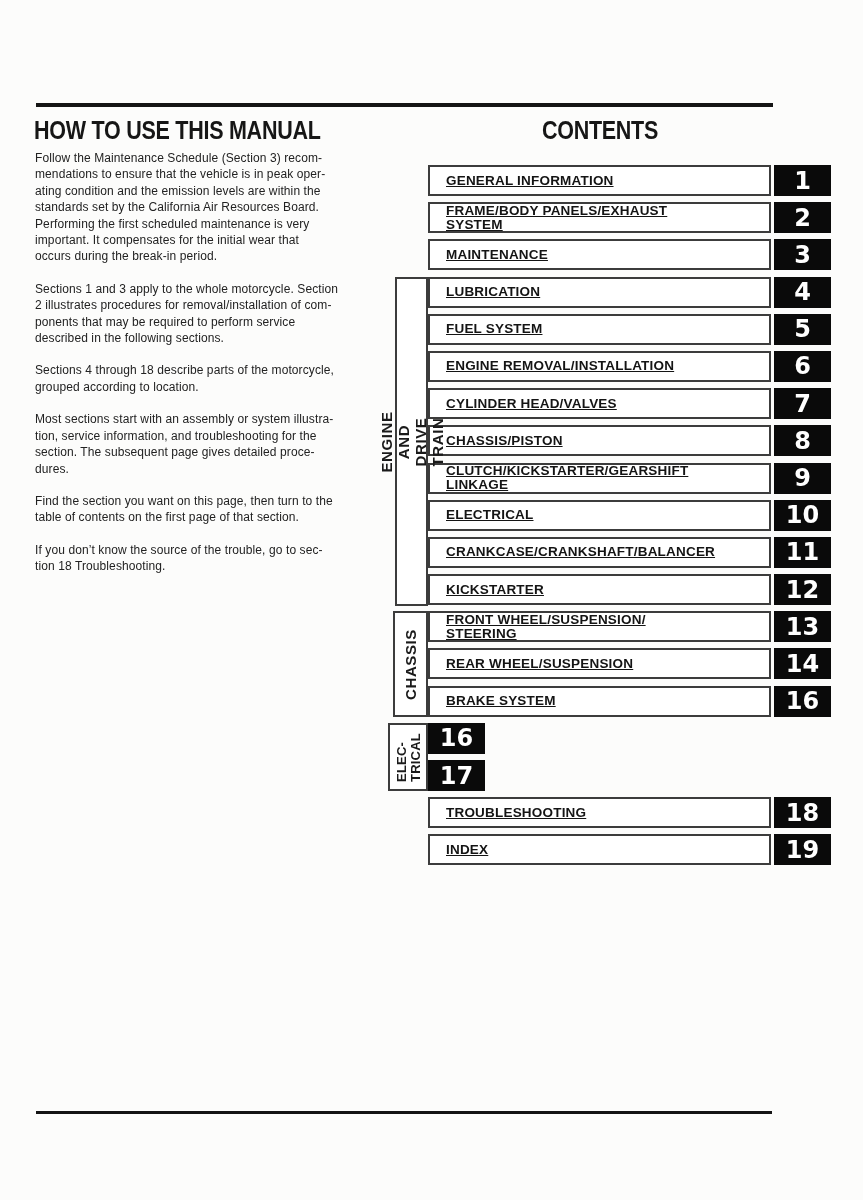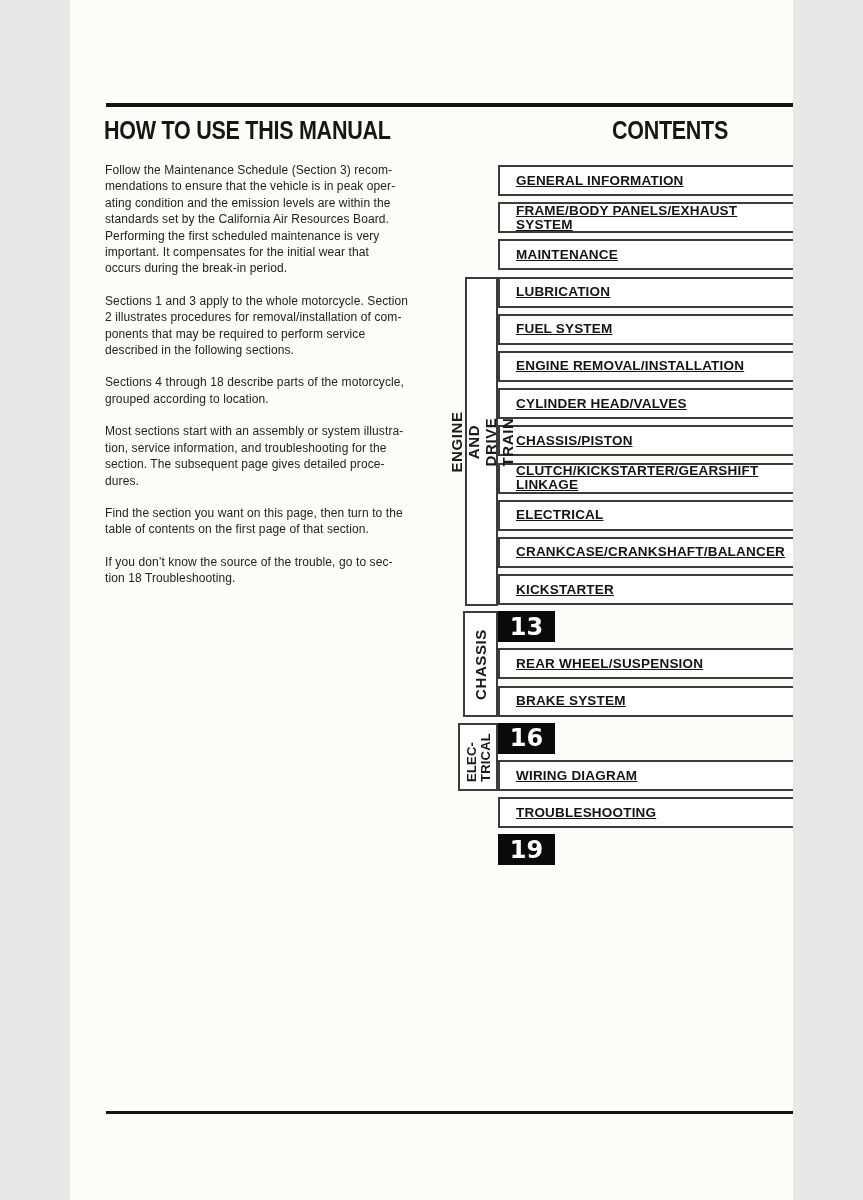--- a/index.html
+++ b/index.html
@@ -1,19 +1,19 @@
 <!DOCTYPE html>
 <html><head>
 <meta charset="utf-8">
 <style>
   * { margin: 0; padding: 0; box-sizing: border-box; }
   html, body { background: #e8e8e8; }
   .page {
     position: relative;
-    width: 723px;
+    width: 863px;
     height: 1200px;
     margin: 0 auto;
     background: #fcfcfb;
     color: #1b1b1b;
     font-family: "Liberation Sans", "DejaVu Sans", sans-serif;
     overflow: hidden;
   }
   .rule {
     position: absolute;
     background: #141414;
@@ -40,21 +40,21 @@
     width: 344px;
     text-align: center;
     white-space: normal;
     transform: scaleX(0.86);
     transform-origin: center top;
   }
 
   .text-col {
     position: absolute;
     left: 35px;
-    top: 162px;
+    top: 150px;
     width: 336px;
   }
   .text-col p {
     font-size: 12px;
     line-height: 16.4px;
     letter-spacing: 0.1px;
     white-space: pre-line;
     margin-bottom: 16px;
     color: #222;
   }
@@ -218,48 +218,50 @@
     <div class="crow-label">CRANKCASE/CRANKSHAFT/BALANCER</div>
     <div class="crow-num">11</div>
   </div>
 
   <div class="crow">
     <div class="crow-label">KICKSTARTER</div>
     <div class="crow-num">12</div>
   </div>
 
   <div class="crow">
+    <div class="crow-label">FRONT WHEEL/SUSPENSION/
+STEERING</div>
     <div class="crow-num">13</div>
   </div>
 
   <div class="crow">
     <div class="crow-label">REAR WHEEL/SUSPENSION</div>
     <div class="crow-num">14</div>
   </div>
 
   <div class="crow">
     <div class="crow-label">BRAKE SYSTEM</div>
     <div class="crow-num">16</div>
   </div>
 
   <div class="crow">
     <div class="crow-num">16</div>
   </div>
 
   <div class="crow">
-    <div class="crow-label">WIRING DIAGRAM</div>
     <div class="crow-num">17</div>
   </div>
 
   <div class="crow">
     <div class="crow-label">TROUBLESHOOTING</div>
     <div class="crow-num">18</div>
   </div>
 
   <div class="crow">
+    <div class="crow-label">INDEX</div>
     <div class="crow-num">19</div>
   </div>
 </div>
 
   <div class="vgroup vgroup-engine">
     <span>ENGINE AND DRIVE TRAIN</span>
   </div>
   <div class="vgroup vgroup-chassis">
     <span>CHASSIS</span>
   </div>

